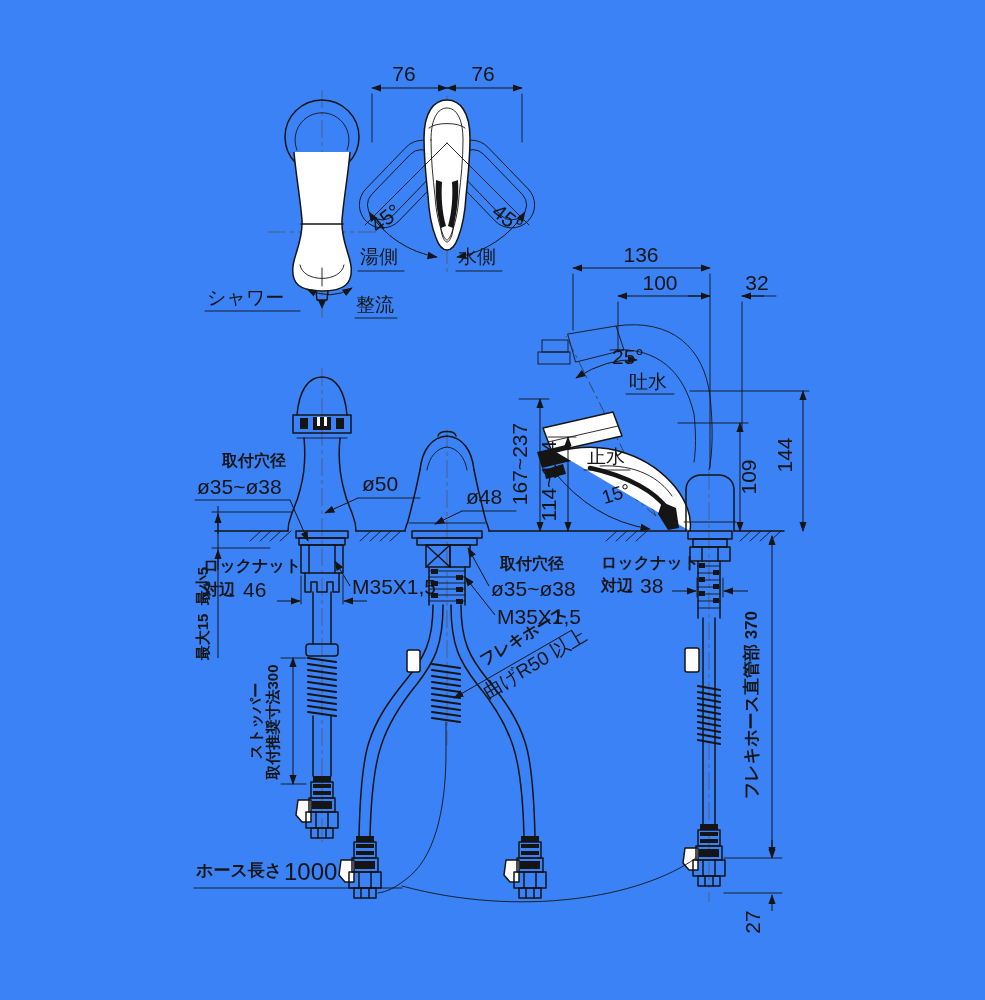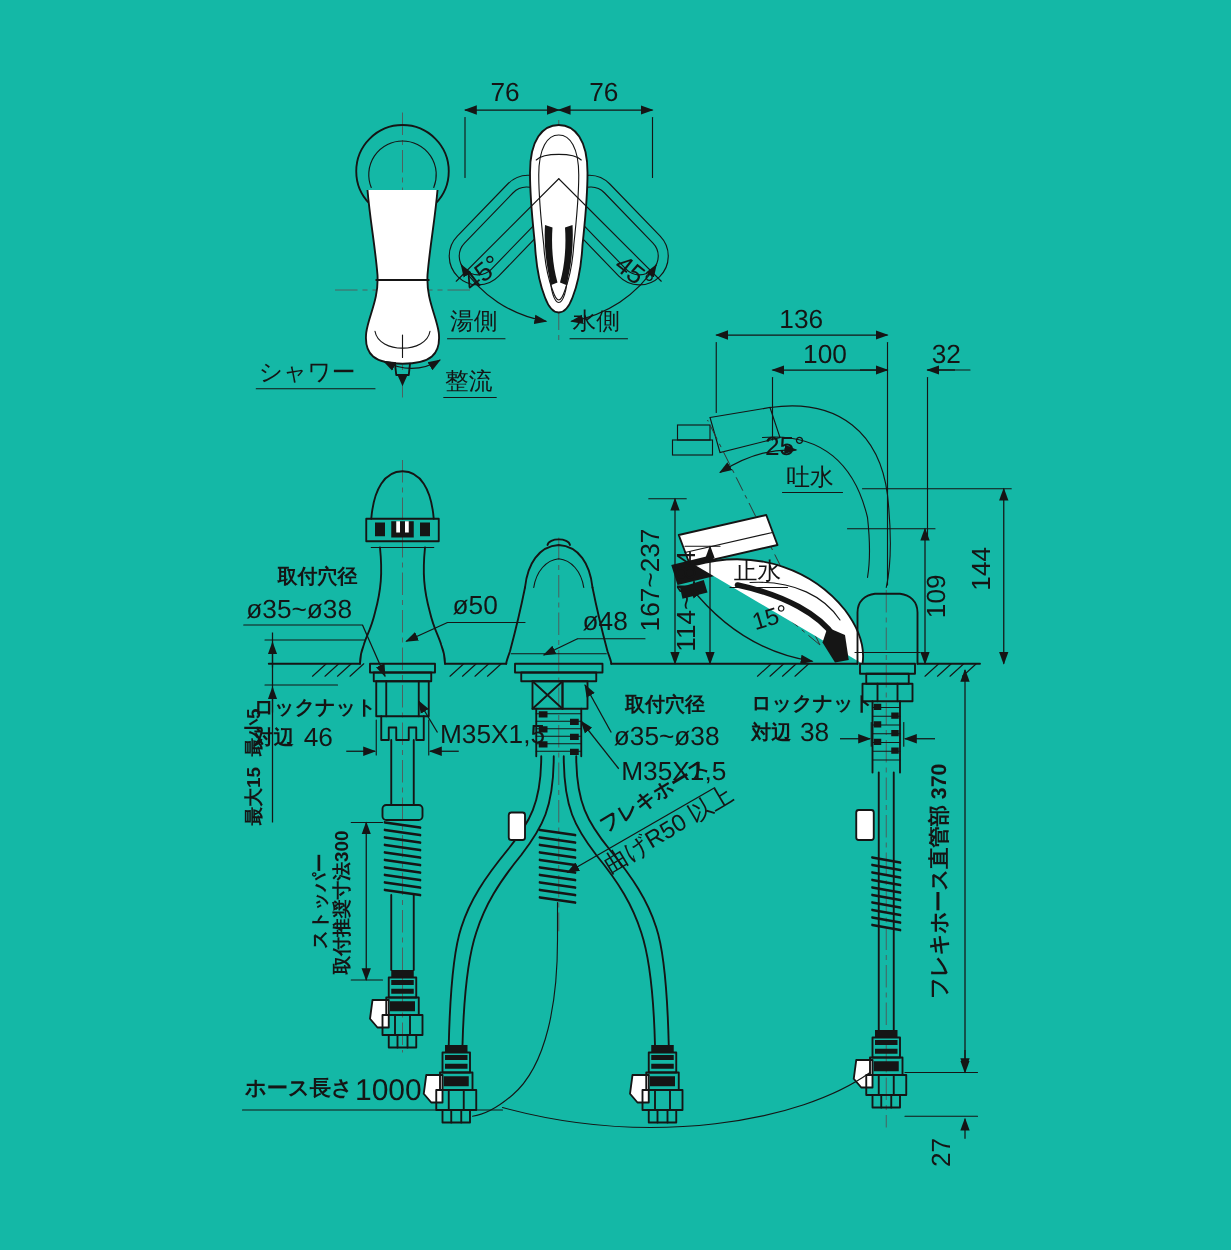--- a/index.html
+++ b/index.html
@@ -1,16 +1,16 @@
 <!DOCTYPE html>
 <html><head>
 <meta charset="utf-8">
 <style>
   html,body{margin:0;padding:0;background:#ffffff;}
-  .page{width:985px;height:1000px;position:relative;background:#14b8a6;overflow:hidden;}
+  .page{width:985px;height:1000px;position:relative;background:#3b82f6;overflow:hidden;}
   svg{display:block;}
   svg text{font-family:"Liberation Sans","DejaVu Sans",sans-serif;fill:#151515;}
   .ln{fill:none;stroke:#151515;stroke-width:1.5;stroke-linecap:round;stroke-linejoin:round;}
   .lnf{fill:#ffffff;stroke:#151515;stroke-width:1.5;stroke-linejoin:round;}
   .thin{fill:none;stroke:#151515;stroke-width:0.9;stroke-linecap:round;}
   .dim{fill:none;stroke:#151515;stroke-width:1;}
   .cl{fill:none;stroke:#555;stroke-width:0.7;stroke-dasharray:18 4 4 4;}
   .pv{fill:none;stroke:#333;stroke-width:0.8;stroke-dasharray:12 4 3 4;}
   .dark{fill:#151515;stroke:none;}
   .white{fill:#ffffff;stroke:none;}

